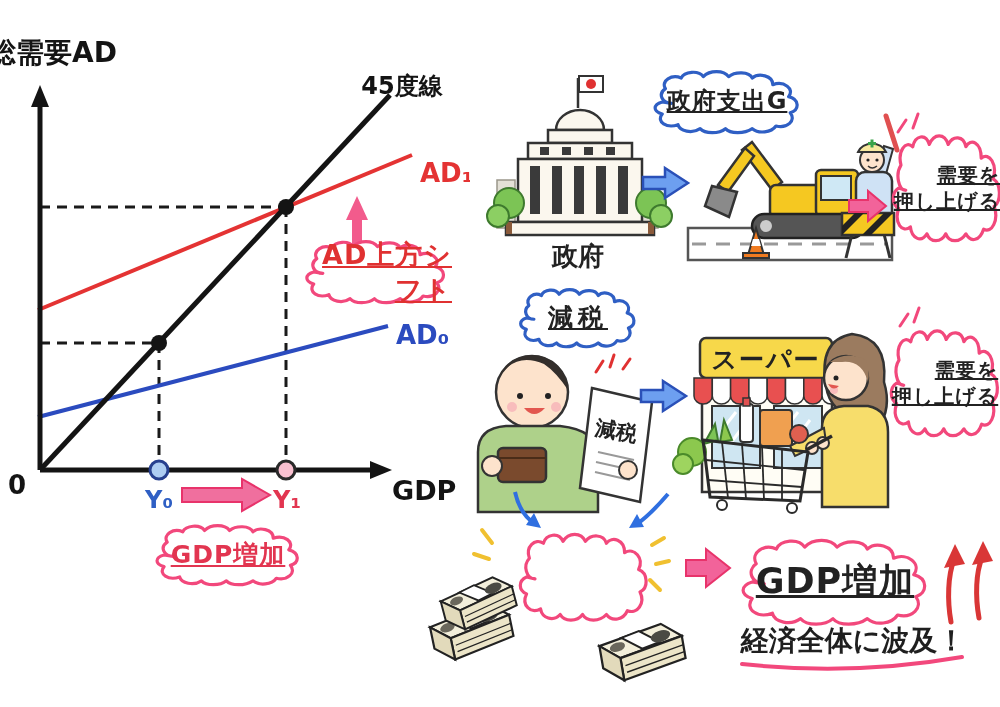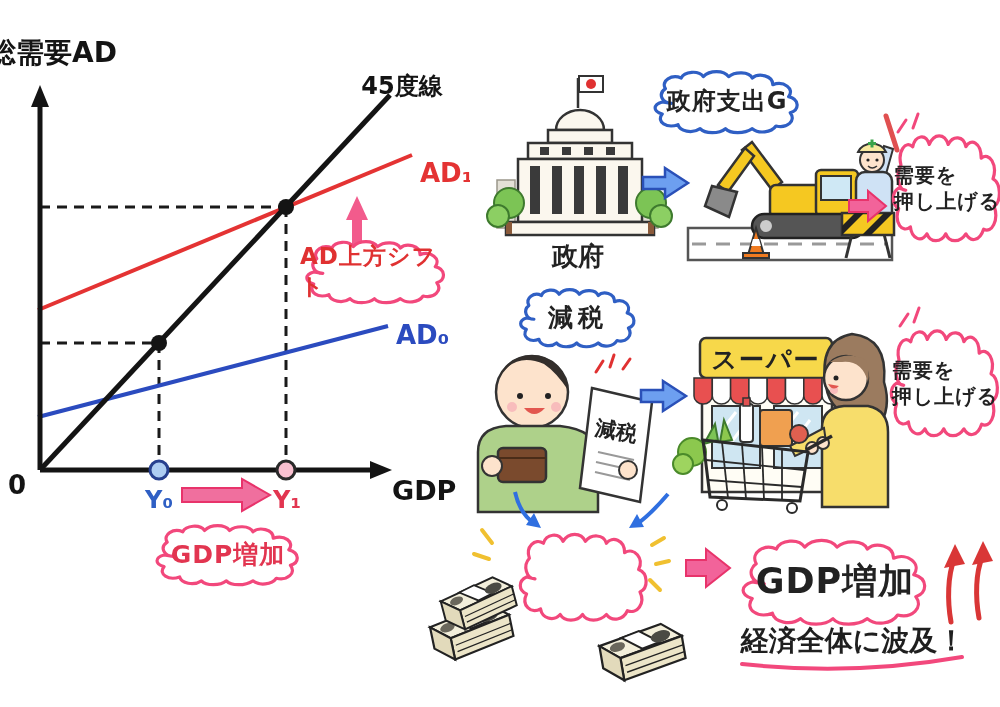--- a/index.html
+++ b/index.html
@@ -4,22 +4,22 @@
 <style>
   html,body{margin:0;padding:0;background:#fff;}
   #canvas{position:relative;width:1000px;height:707px;background:#ffffff;overflow:hidden;
           font-family:"DejaVu Sans",sans-serif;color:#1f1f1f;}
   svg{display:block;}
   .layer{position:absolute;left:0;top:0;}
   svg text{font-family:"DejaVu Sans",sans-serif;}
   
   .cloud{position:absolute;display:flex;align-items:center;justify-content:center;}
   .cloud > svg{position:absolute;left:0;top:0;width:100%;height:100%;overflow:visible;}
-  .cloud-text{position:relative;z-index:2;white-space:pre-line;text-align:left;line-height:1.3;
-              font-weight:bold;letter-spacing:1px;}
+  .cloud-text{position:relative;z-index:2;white-space:pre-line;text-align:right;line-height:1.3;
+              font-weight:bold;letter-spacing:1px;text-decoration:underline;}
   .stroke-pink{stroke:#f2487c;}
   .stroke-blue{stroke:#2f5fc4;}
   .ct-red{color:#e03131;}
   .ct-red2{color:#e23550;}
   .ct-black{color:#222;}
 </style>
 </head>
 <body>
 
 <div id="canvas">
@@ -293,21 +293,21 @@
     </g>
 
     <text x="853" y="650" font-size="28" font-weight="bold" fill="#1f1f1f" text-anchor="middle">経済全体に波及！</text>
     <path d="M 742 664 Q 853 676 962 657" stroke="#f2487c" stroke-width="4" fill="none" stroke-linecap="round"></path>
   </svg>
 
   <div class="cloud" style="left:300px;top:240px;width:152px;height:64px;">
     <svg viewBox="0 0 200 96" preserveAspectRatio="none">
         <use href="#cloudPath" class="stroke-pink"></use>
       </svg>
-    <div class="cloud-text ct-red" style="font-size:23px;">AD上方シフト</div>
+    <div class="cloud-text ct-red" style="font-size:27px;">AD上方シフト</div>
   </div>
 
   <div class="cloud" style="left:150px;top:524px;width:156px;height:62px;">
     <svg viewBox="0 0 200 96" preserveAspectRatio="none">
         <use href="#cloudPath" class="stroke-pink"></use>
       </svg>
     <div class="cloud-text ct-red2" style="font-size:25px;">GDP増加</div>
   </div>
 
   <div class="cloud" style="left:648px;top:70px;width:158px;height:64px;">

